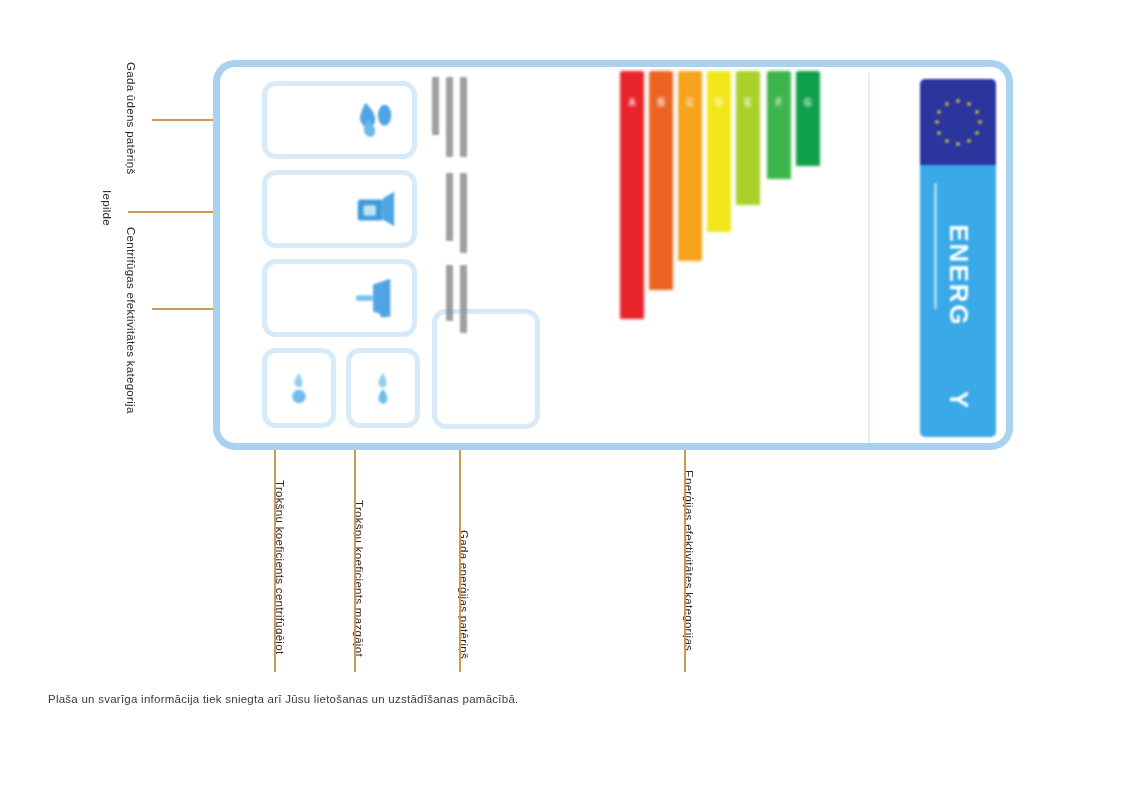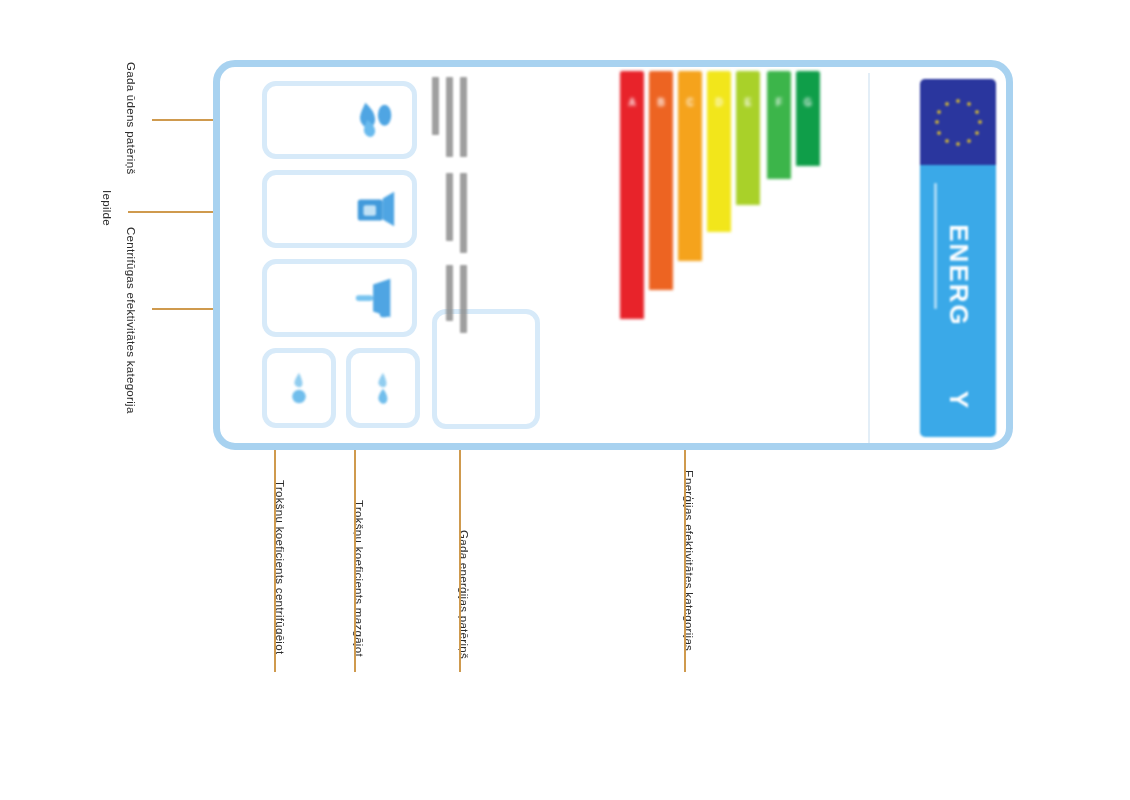--- a/index.html
+++ b/index.html
@@ -396,14 +396,15 @@
         <div id="energ-panel">
           <div class="energ-bar" style="left:14px; top:18px; width:3px; height:126px;"></div>
           <div id="energ-word">ENERG</div>
           <div id="energ-y">Y</div>
         </div>
       </div>
 
     </div>
   </div>
 
+  <div id="caption">Plaša un svarīga informācija tiek sniegta arī Jūsu lietošanas un uzstādīšanas pamācībā.</div>
 
 </div>
 
 </body></html>

